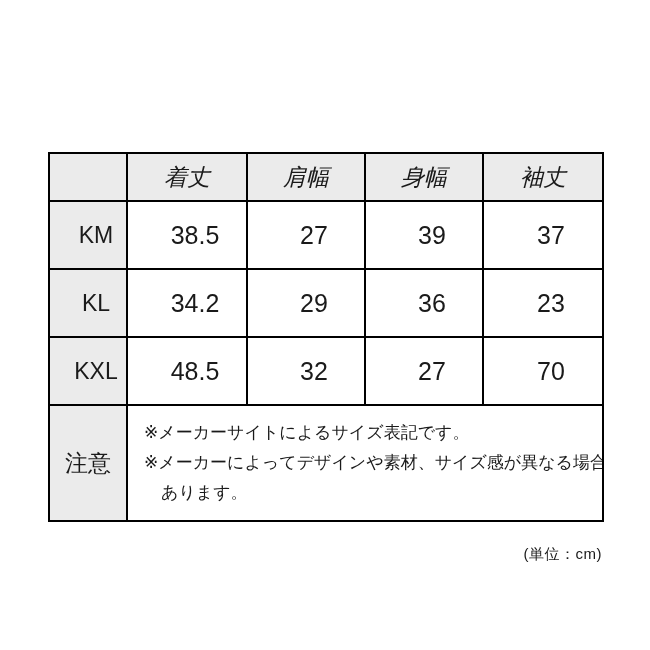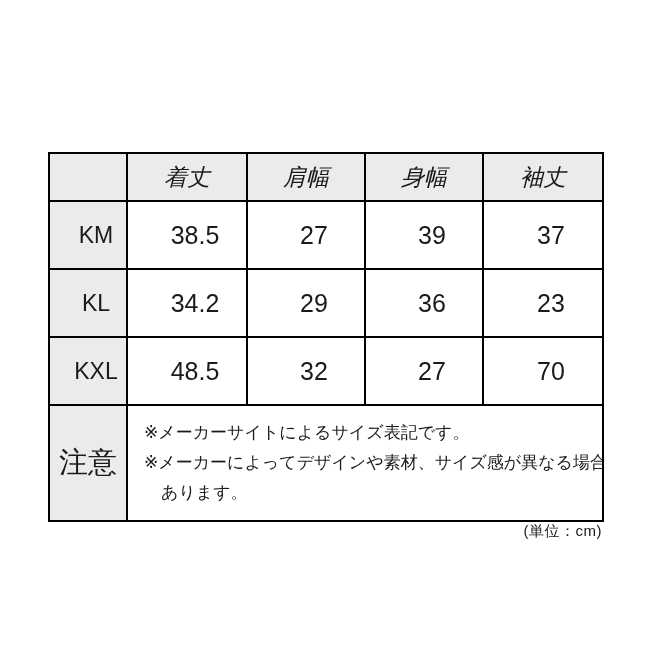--- a/index.html
+++ b/index.html
@@ -49,39 +49,39 @@
   }
   tr.size-row td {
     height: 66px;
     font-size: 25px;
     padding-left: 16px;
   }
   tr.size-row td.row-head {
     font-size: 23px;
   }
   tr.note-row td.row-head {
-    font-size: 29px;
+    font-size: 23px;
   }
   tr.note-row td.note-cell {
     height: 98px;
     text-align: left;
     padding: 8px 12px 8px 16px;
     font-size: 17px;
   }
   .note-line {
     line-height: 30px;
     white-space: nowrap;
   }
   .note-line.indent {
     padding-left: 17px;
   }
   .unit-label {
     width: 554px;
     text-align: right;
-    margin-top: 0;
+    margin-top: 23px;
     font-size: 15px;
     letter-spacing: 0.5px;
   }
 </style>
 </head>
 <body>
 
 <div class="page">
   <div class="chart-wrap">
     <table class="size-table">

